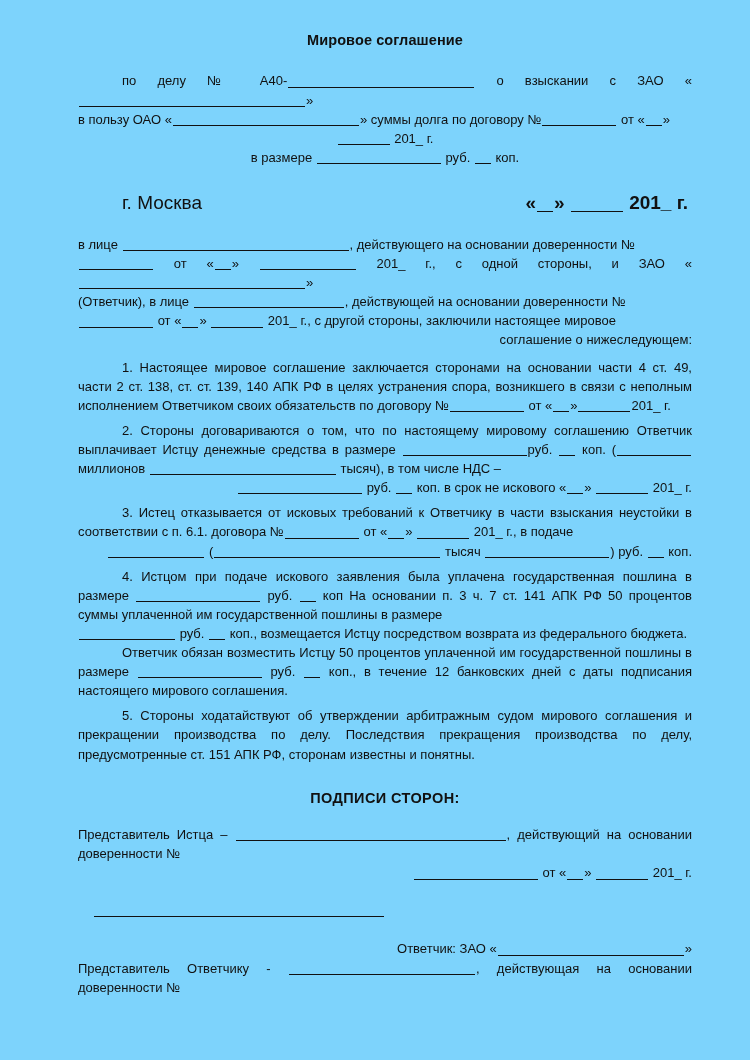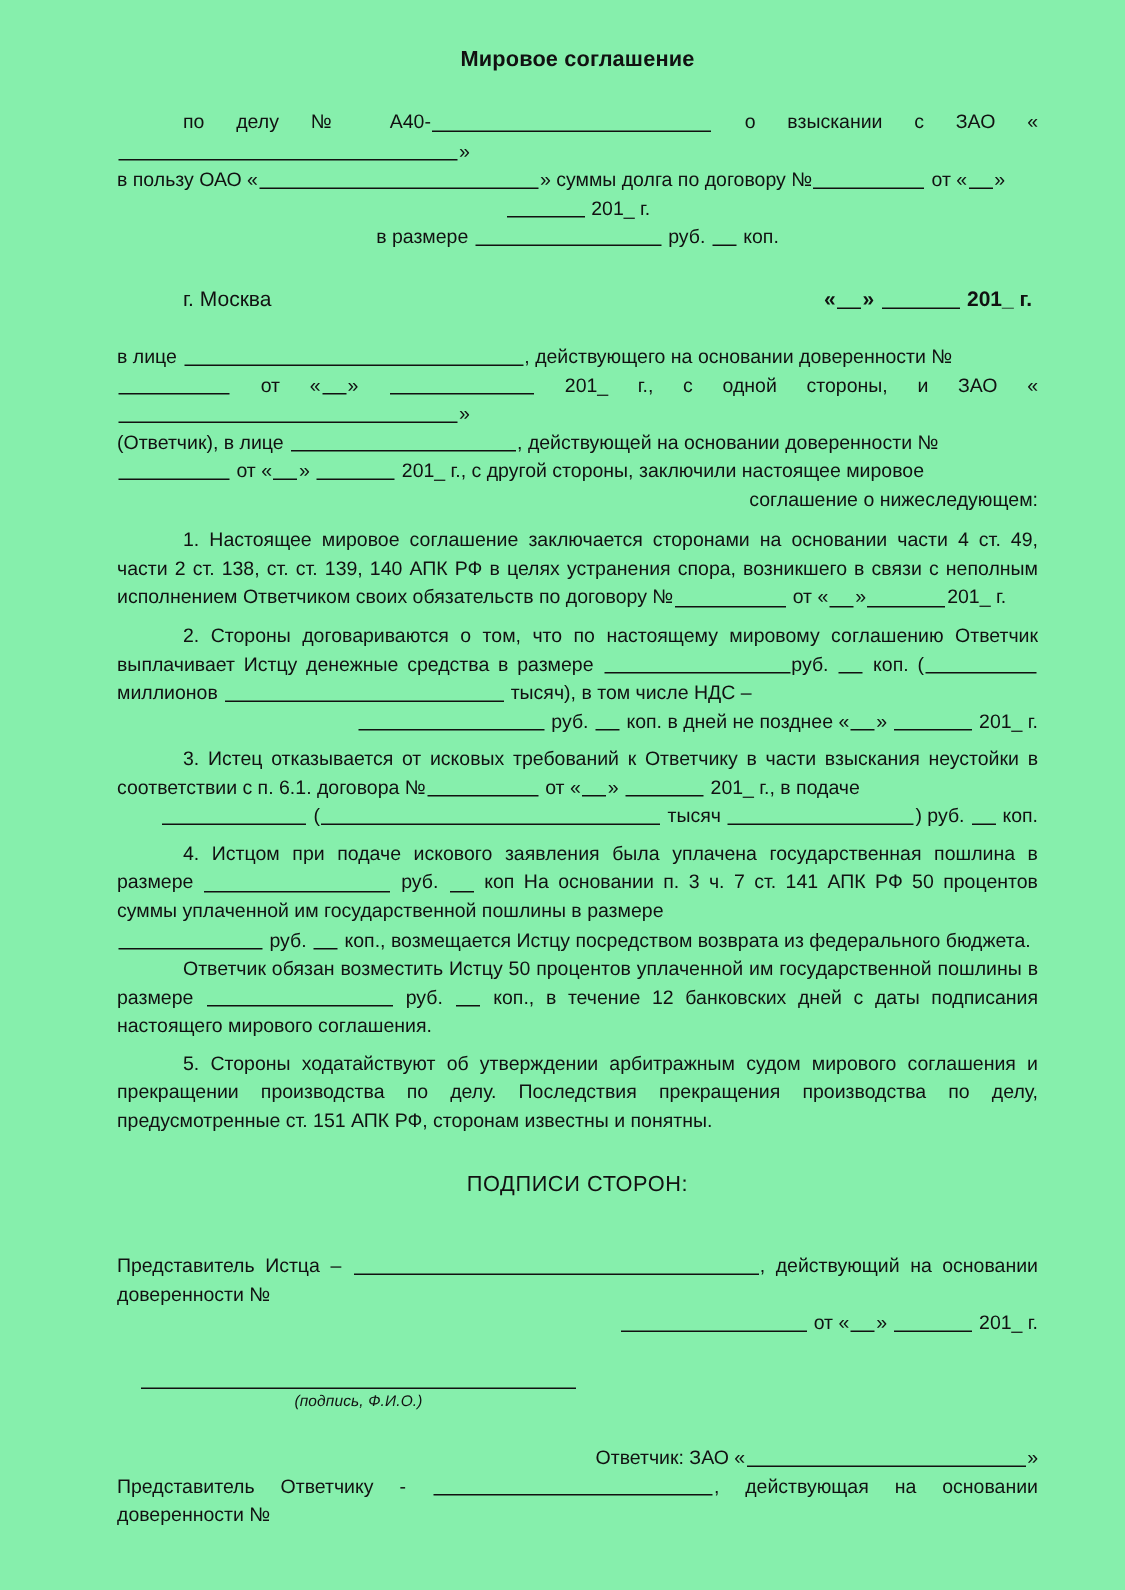--- a/index.html
+++ b/index.html
@@ -9,21 +9,21 @@
     background: #ffffff;
   }
   body {
     font-family: "Liberation Sans", "DejaVu Sans", sans-serif;
     color: #111111;
   }
   #page {
     position: relative;
     width: 750px;
     height: 1060px;
-    background: #86efac;
+    background: #7dd3fc;
     overflow: hidden;
     box-sizing: border-box;
     padding: 0;
   }
   .doc-body {
     position: absolute;
     left: 78px;
     top: 0;
     width: 614px;
   }
@@ -33,25 +33,25 @@
     text-align: center;
     font-weight: bold;
     font-size: 14.5px;
     letter-spacing: 0.1px;
     margin-top: 32px;
     margin-bottom: 0;
     line-height: 1.2;
   }
   .sig-title {
     text-align: center;
-    font-weight: normal;
+    font-weight: bold;
     font-size: 14.5px;
     letter-spacing: 0.4px;
     margin-top: 26px;
-    margin-bottom: 16px;
+    margin-bottom: 0;
     line-height: 1.2;
   }
 
   
   .blk {
     font-size: 13px;
     line-height: 1.47;
     text-align: justify;
     text-justify: inter-word;
     margin: 0;
@@ -85,21 +85,21 @@
   .f-2xl { width: 150px; }
   .f-3xl { width: 186px; }
   .f-4xl { width: 226px; }
   .f-5xl { width: 270px; }
 
   
   .row-city {
     display: flex;
     justify-content: space-between;
     align-items: flex-start;
-    font-size: 14px;
+    font-size: 19px;
     line-height: 1.47;
   }
   .row-city .city { padding-left: 44px; }
   .row-city .date { padding-right: 4px; }
 
   
   .sign-wrap {
     width: 310px;
     margin-left: 16px;
   }
@@ -211,21 +211,21 @@
       <span class="fill f-xxs"></span>
       <span>коп. (</span><span class="fill f-m"></span>
       <span>миллионов</span>
       <span class="fill f-3xl"></span>
       <span>тысяч), в том числе НДС –</span>
     </div>
     <div class="blk left">
       <span class="fill f-xl"></span>
       <span>руб.</span>
       <span class="fill f-xxs"></span>
-      <span>коп.   в дней не позднее «</span><span class="fill f-xxs"></span><span>»</span>
+      <span>коп.   в срок не искового «</span><span class="fill f-xxs"></span><span>»</span>
       <span class="fill f-s"></span>
       <span>201_ г.</span>
     </div>
 
     <div class="sp-6"></div>
 
     <div class="blk">
       <span class="indent"></span><span>3.</span>
       <span>Истец отказывается от исковых требований к Ответчику в части взыскания неустойки в соответствии с п. 6.1. договора №</span><span class="fill f-m"></span>
       <span>от «</span><span class="fill f-xxs"></span><span>»</span>
@@ -287,21 +287,20 @@
       <span class="fill f-xl"></span>
       <span>от «</span><span class="fill f-xxs"></span><span>»</span>
       <span class="fill f-s"></span>
       <span>201_ г.</span>
     </div>
 
     <div class="sp-34"></div>
 
     <div class="sign-wrap">
       <div class="sign-rule"></div>
-      <div class="sign-caption">(подпись, Ф.И.О.)</div>
     </div>
 
     <div class="sp-22"></div>
 
     <div class="blk left">
       <span>Ответчик: ЗАО «</span><span class="fill f-3xl"></span><span>»</span>
     </div>
 
     <div class="blk">
       <span>Представитель   Ответчику -</span>

